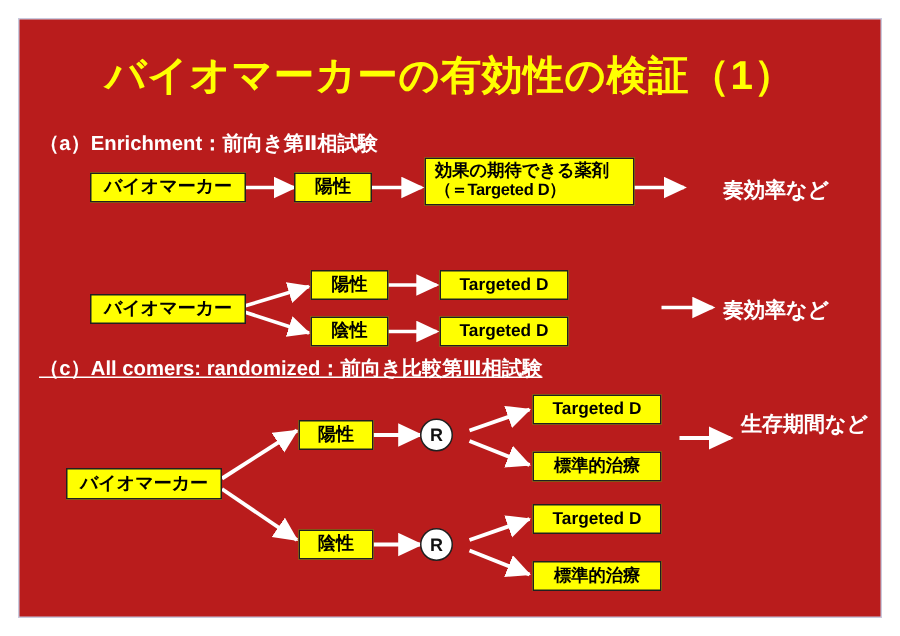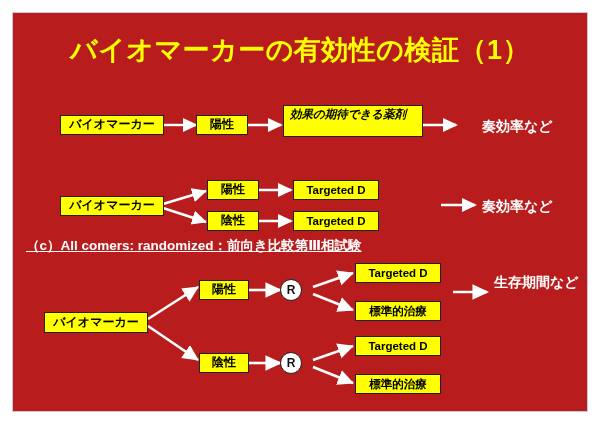--- a/index.html
+++ b/index.html
@@ -54,21 +54,20 @@
     box-sizing:border-box;
     line-height:1.12;
     white-space:nowrap;
     text-align:center;
   }
   .ybox.two-line{
     display:block;
     padding:2px 5px 1px 6px;
     text-align:left;
     white-space:normal;
-    font-style:italic;
   }
   .ybox.two-line .l1{display:block;font-size:11.5px;}
   .ybox.two-line .l2{display:block;font-size:11px;letter-spacing:-0.2px;}
   
   .wtext{
     position:absolute;
     color:#ffffff;
     font-weight:bold;
     font-size:14px;
     white-space:nowrap;
@@ -131,27 +130,29 @@
       <line x1="236" y1="277" x2="267" y2="277" marker-end="url(#ah)"></line>
       <line x1="236" y1="350" x2="267" y2="350" marker-end="url(#ah)"></line>
       <line x1="300" y1="274" x2="340" y2="260" marker-end="url(#ahs)"></line>
       <line x1="300" y1="281" x2="340" y2="297" marker-end="url(#ahs)"></line>
       <line x1="300" y1="347" x2="340" y2="333" marker-end="url(#ahs)"></line>
       <line x1="300" y1="354" x2="340" y2="370" marker-end="url(#ahs)"></line>
       <line x1="440" y1="279" x2="474" y2="279" marker-end="url(#ah)"></line>
     </g>
   </svg>
 
+  <div class="sec-head" style="left:13px;top:76px;">（a）Enrichment：前向き第Ⅱ相試験</div>
 
   <div class="ybox" style="left:47px;top:102px;width:104px;height:20px;font-size:12px;">バイオマーカー</div>
 
   <div class="ybox" style="left:183px;top:102px;width:52px;height:20px;font-size:12px;">陽性</div>
 
   <div class="ybox two-line" style="left:270px;top:92px;width:140px;height:32px;">
     <span class="l1">効果の期待できる薬剤</span>
+    <span class="l2">（＝Targeted D）</span>
   </div>
 
   <div class="wtext" style="left:469px;top:106px;">奏効率など</div>
 
 
   <div class="ybox" style="left:47px;top:183px;width:104px;height:20px;font-size:12px;">バイオマーカー</div>
 
   <div class="ybox" style="left:194px;top:167px;width:52px;height:20px;font-size:12px;">陽性</div>
 
   <div class="ybox" style="left:194px;top:198px;width:52px;height:20px;font-size:12px;">陰性</div>

